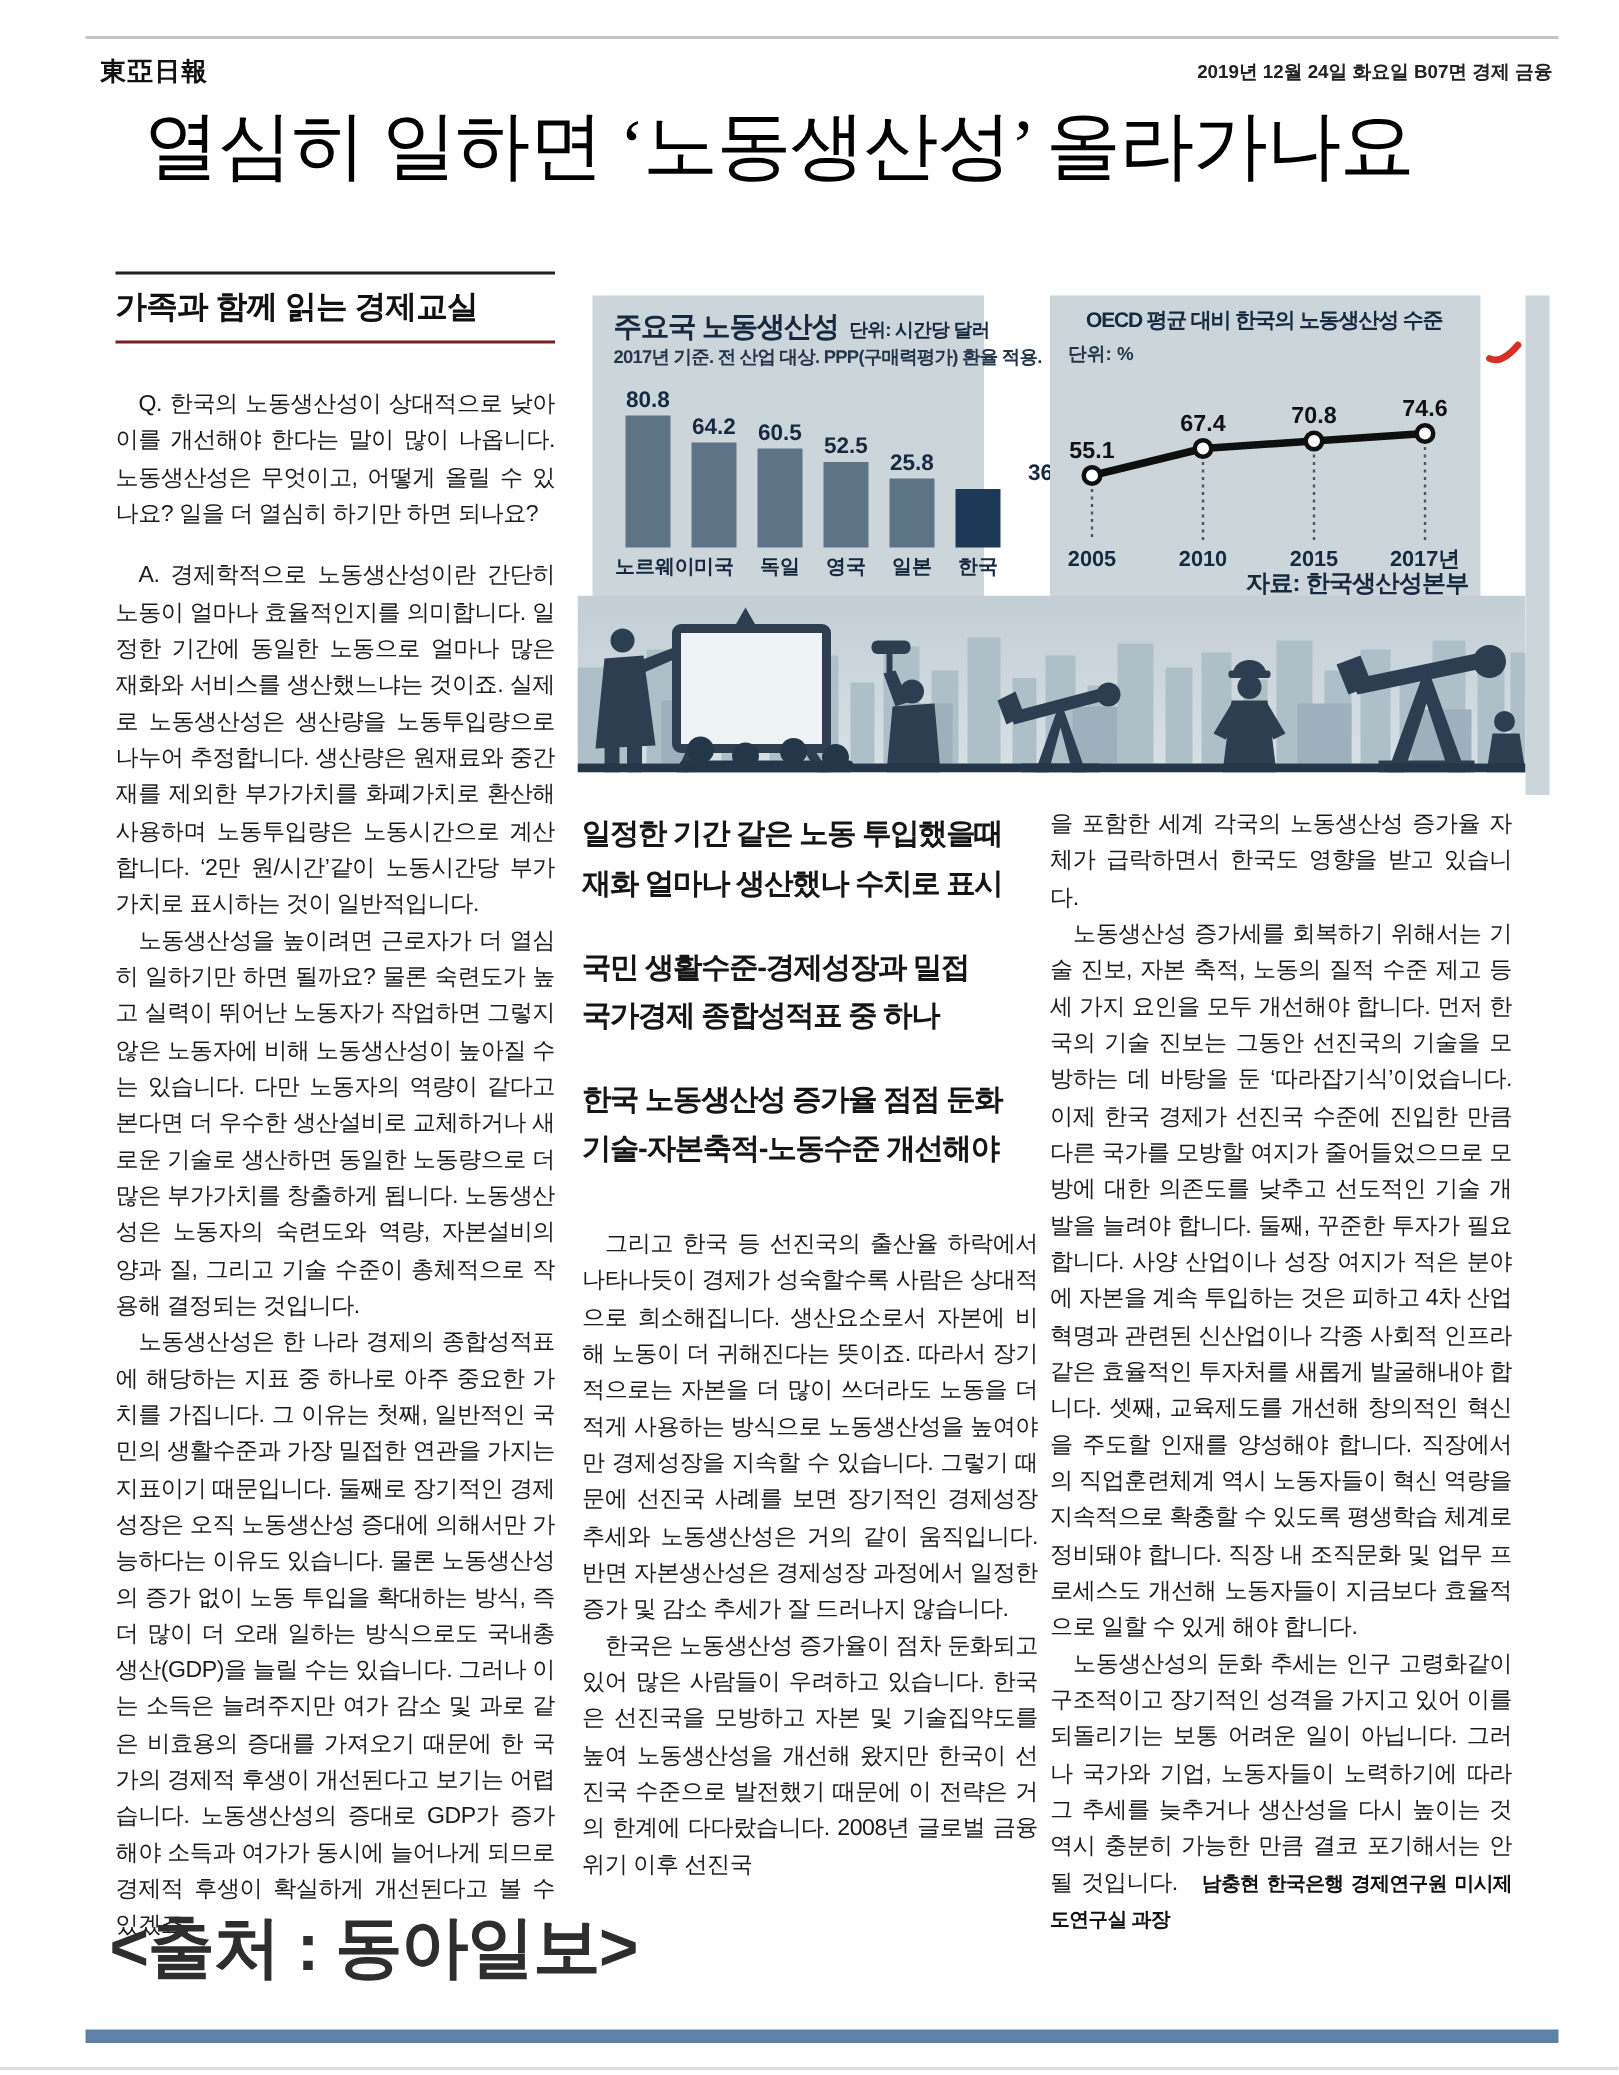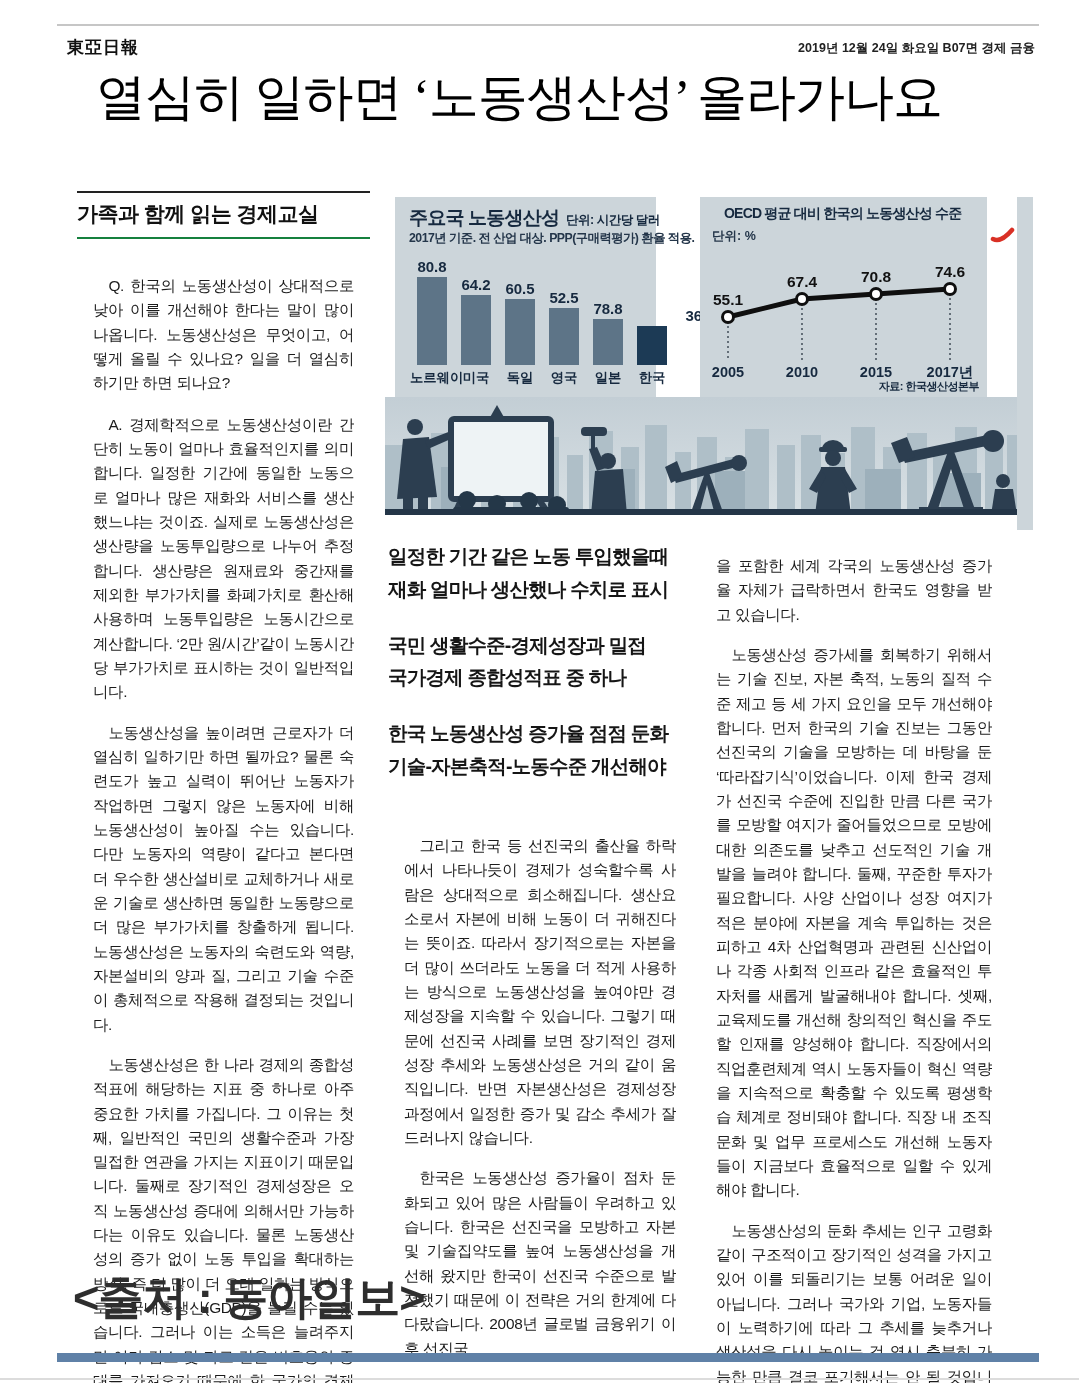--- a/index.html
+++ b/index.html
@@ -10,24 +10,24 @@
   .abs{position:absolute;}
   
   .top-rule{left:57px;top:24px;width:982px;height:2px;background:#c6c6c6;}
   .bottom-rule{left:0;top:1378px;width:1079px;height:2px;background:#dcdcdc;}
   .accent-bar{left:57px;top:1353px;width:982px;height:9px;background:var(--accent,#5f81a7);}
   
   .masthead{left:67px;top:36px;font-family:"Liberation Serif","DejaVu Serif",serif;font-weight:bold;font-size:17px;color:#111;letter-spacing:1px;}
   .dateline{right:44px;top:40px;font-size:12.5px;font-weight:bold;color:#222;}
   .headline{left:96px;top:64px;width:900px;font-family:"Liberation Serif","DejaVu Serif",serif;font-weight:400;font-size:50px;color:#000;letter-spacing:-1px;white-space:nowrap;}
   
-  .section-box{left:77px;top:191px;width:293px;border-top:2px solid #222;border-bottom:2px solid #15803d;padding:7px 0 9px 0;}
+  .section-box{left:77px;top:181px;width:293px;border-top:2px solid #222;border-bottom:2px solid #7f1d1d;padding:7px 0 9px 0;}
   .section-box .lbl{font-size:21px;font-weight:bold;color:#111;letter-spacing:-0.5px;}
   
-  .col p{margin:16px;text-indent:1em;text-align:justify;font-size:15.4px;line-height:1.58;color:#1b1b1b;letter-spacing:-0.3px;word-break:break-all;}
+  .col p{margin:0;text-indent:1em;text-align:justify;font-size:15.4px;line-height:1.58;color:#1b1b1b;letter-spacing:-0.3px;word-break:break-all;}
   .col-left{left:77px;top:258px;width:293px;height:960px;}
   .col-left p:nth-child(2){margin-top:17px;}
   .col-mid{left:388px;top:818px;width:304px;height:412px;}
   .col-right{left:700px;top:538px;width:308px;height:700px;}
   .col-right p:first-child{text-indent:0;}
   .byline{font-weight:bold;font-size:13.2px;margin-left:16px;letter-spacing:-0.4px;color:#111;}
   
   .quotes{left:388px;top:540px;width:304px;}
   .pq{font-size:19.5px;font-weight:bold;line-height:1.68;color:#151515;letter-spacing:-0.8px;margin-bottom:23px;white-space:nowrap;}
   
@@ -36,21 +36,21 @@
   .line-panel{left:700px;top:197px;width:287px;height:203px;}
   .right-sliver{left:1017px;top:197px;width:16px;height:333px;background:var(--panel-bg,#ccd5da);}
   .chart-title{position:absolute;left:14px;top:8px;font-size:19px;font-weight:bold;color:var(--chart-ink,#16293f);letter-spacing:-0.8px;white-space:nowrap;}
   .chart-title .unit{font-size:12.5px;font-weight:bold;letter-spacing:-0.5px;margin-left:7px;}
   .chart-sub{position:absolute;left:14px;top:33px;font-size:12.3px;font-weight:bold;color:#24364a;letter-spacing:-0.5px;white-space:nowrap;}
   .lc-title{position:absolute;left:24px;top:8px;font-size:14px;font-weight:bold;color:var(--chart-ink,#16293f);letter-spacing:-0.8px;white-space:nowrap;}
   .lc-unit{position:absolute;left:12px;top:31px;font-size:12.5px;font-weight:bold;color:#24364a;}
   .bar{position:absolute;width:30px;}
   .bar-val{position:absolute;font-size:15px;font-weight:bold;color:var(--chart-ink,#16293f);text-align:center;white-space:nowrap;}
   .bar-cat{position:absolute;top:172px;font-size:13.3px;font-weight:bold;color:var(--chart-ink,#16293f);text-align:center;white-space:nowrap;}
-  .lc-source{position:absolute;right:8px;top:182px;font-size:11px;font-weight:bold;color:var(--chart-ink,#16293f);letter-spacing:-0.5px;}
+  .lc-source{position:absolute;right:8px;top:182px;font-size:16px;font-weight:bold;color:var(--chart-ink,#16293f);letter-spacing:-0.5px;}
   
   .illo{left:385px;top:397px;width:632px;height:118px;}
   .red-mark{left:990px;top:226px;width:26px;height:18px;}
   
   .caption{left:73px;top:1268px;font-size:45px;font-weight:bold;color:#2e2e2e;letter-spacing:-1px;}
 </style>
 </head>
 <body>
 
 <div class="abs top-rule"></div>
@@ -80,21 +80,21 @@
     <div class="bar" style="left: 66px; bottom: 35px; height: 70px; background: rgb(93, 116, 135);"></div>
     <div class="bar-val" style="left: 59px; width: 44px; bottom: 107px;">64.2</div>
     <div class="bar-cat" style="left: 59px; width: 44px;">미국</div>
     <div class="bar" style="left: 110px; bottom: 35px; height: 66px; background: rgb(93, 116, 135);"></div>
     <div class="bar-val" style="left: 103px; width: 44px; bottom: 103px;">60.5</div>
     <div class="bar-cat" style="left: 103px; width: 44px;">독일</div>
     <div class="bar" style="left: 154px; bottom: 35px; height: 57px; background: rgb(93, 116, 135);"></div>
     <div class="bar-val" style="left: 147px; width: 44px; bottom: 94px;">52.5</div>
     <div class="bar-cat" style="left: 147px; width: 44px;">영국</div>
     <div class="bar" style="left: 198px; bottom: 35px; height: 46px; background: rgb(93, 116, 135);"></div>
-    <div class="bar-val" style="left: 191px; width: 44px; bottom: 83px;">78.8</div>
+    <div class="bar-val" style="left: 191px; width: 44px; bottom: 83px;">25.8</div>
     <div class="bar-cat" style="left: 191px; width: 44px;">일본</div>
     <div class="bar" style="left: 242px; bottom: 35px; height: 39px; background: rgb(28, 58, 85);"></div>
     <div class="bar-val" style="left: 235px; width: 44px; bottom: 76px; margin-left: 48px;">36.0</div>
     <div class="bar-cat" style="left: 235px; width: 44px;">한국</div>
   </div>
 
 <div class="abs panel line-panel" id="line-panel">
   <div class="lc-title">OECD 평균 대비 한국의 노동생산성 수준</div>
   <div class="lc-unit">단위: %</div>
   <div id="line-plot">

